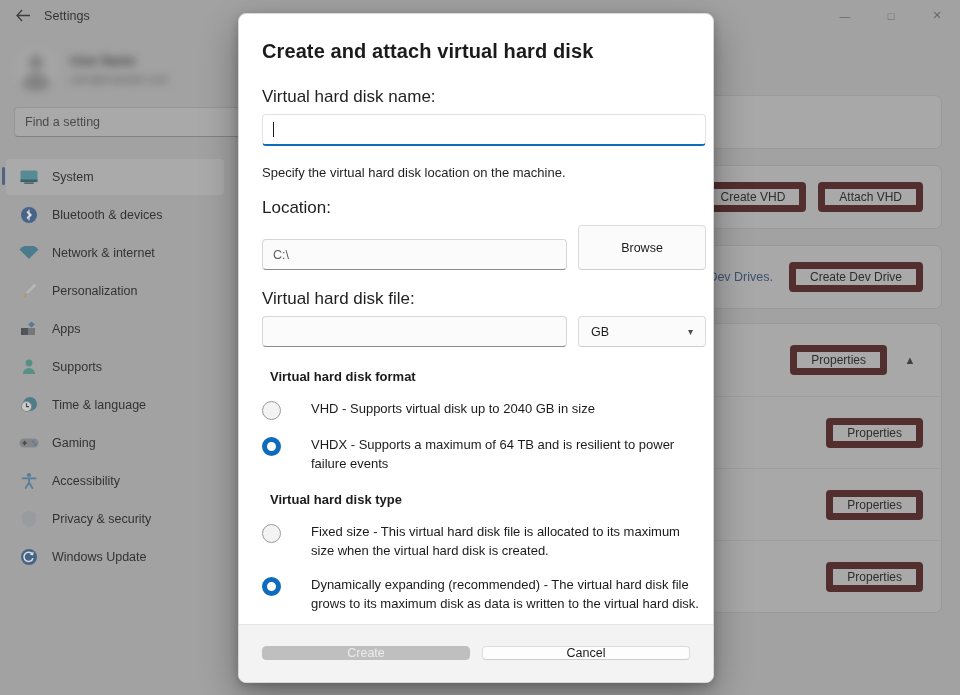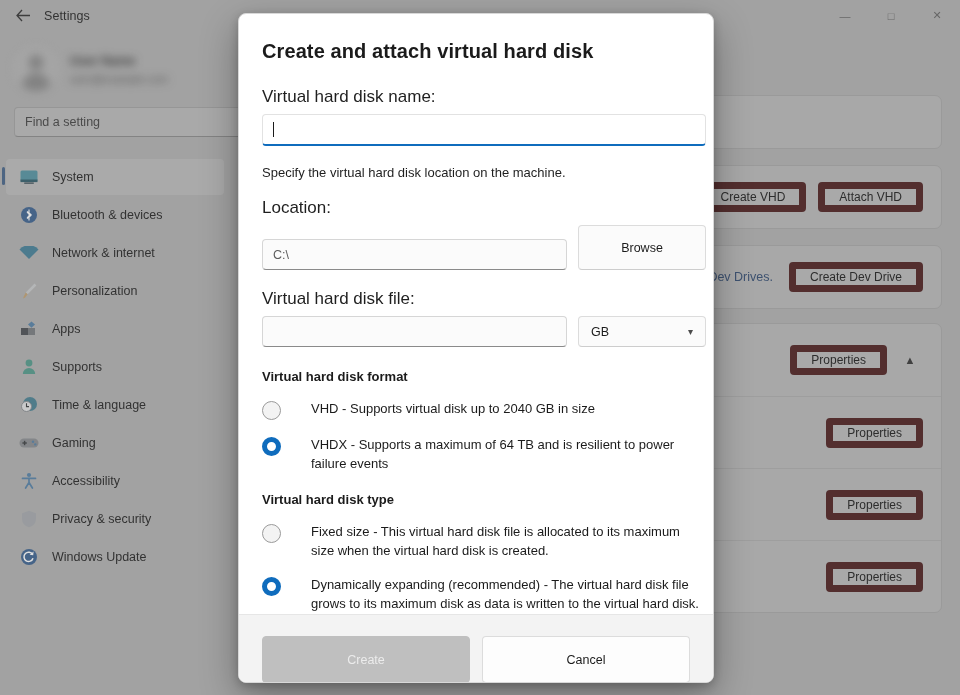--- a/index.html
+++ b/index.html
@@ -177,41 +177,41 @@
   }
   .combo {
     height: 31px; min-width: 128px;
     background: #fbfbfb; border: 1px solid #dcdcdc; border-bottom-color: #cdcdcd;
     border-radius: 4px;
     display: flex; align-items: center; justify-content: space-between;
     padding: 0 12px; font-size: 12.5px; color: #1b1b1b;
   }
   .combo .chev { font-size: 10px; color: #4c4c4c; }
 
-  .group-title { font-size: 13px; font-weight: bold; color: #1b1b1b; margin: 22px 0 0 0; }
+  .group-title { font-size: 13px; font-weight: bold; color: #1b1b1b; margin: 22px 0 0 8px; }
   .radio-row { display: flex; align-items: flex-start; gap: 30px; margin-top: 16px; }
   .radio {
     flex: 0 0 auto; width: 19px; height: 19px; border-radius: 50%;
     margin-top: 1px;
     border: 1px solid #9a9a9a; background: #f3f3f3;
   }
   .radio.checked {
     border: 5px solid #0f6cbd; background: #ffffff;
   }
   .radio-label { font-size: 13px; color: #1b1b1b; line-height: 1.45; max-width: 400px; }
 
   .dlg-footer {
     flex: 0 0 auto;
     border-top: 1px solid #e6e6e6;
     background: #f3f3f3;
     padding: 21px 23px 22px 23px;
     display: flex; gap: 12px;
   }
   .footer-btn {
-    flex: 1 1 0; height: 47px; border-radius: 4px;
+    flex: 1 1 0; height: 14px; border-radius: 4px;
     display: flex; align-items: center; justify-content: center;
     font-size: 12.5px;
   }
   .footer-btn.primary-disabled {
     background: #bfbfbf; border: 1px solid #bfbfbf; color: #ececec;
   }
   .footer-btn.secondary {
     background: #fdfdfd; border: 1px solid #dcdcdc; border-bottom-color: #cdcdcd; color: #1b1b1b;
   }
 </style>

